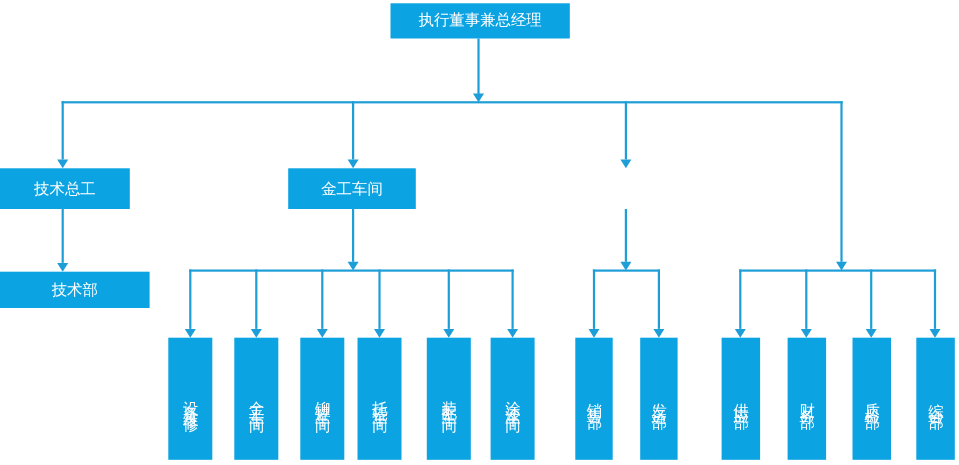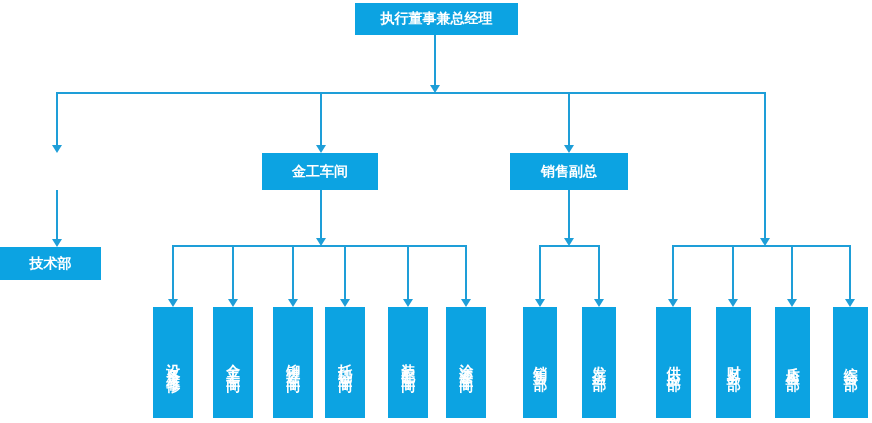--- a/index.html
+++ b/index.html
@@ -15,21 +15,20 @@
   .node {
     position: absolute;
     background: var(--box, #0ca3e2);
     color: var(--text, #ffffff);
     display: flex;
     align-items: center;
     justify-content: center;
     font-size: 14px;
     line-height: 1.4;
     user-select: none;
-    font-weight: bold;
   }
   .vnode {
     writing-mode: vertical-rl;
     text-orientation: upright;
     letter-spacing: 5px;
   }
   .hline { position: absolute; height: 2px; background: var(--line, #1e9ed8); }
   .vline { position: absolute; width: 2px;  background: var(--line, #1e9ed8); }
   .arrowhead {
     position: absolute; width: 0; height: 0;
@@ -91,26 +90,26 @@
   <div class="arrowhead" style="left:668px;top:299px;"></div>
   <div class="vline" style="left:732px;top:245px;height:54px;"></div>
   <div class="arrowhead" style="left:728px;top:299px;"></div>
   <div class="vline" style="left:791px;top:245px;height:54px;"></div>
   <div class="arrowhead" style="left:787px;top:299px;"></div>
   <div class="vline" style="left:849px;top:245px;height:54px;"></div>
   <div class="arrowhead" style="left:845px;top:299px;"></div>
 
   <div class="node" style="left:355px;top:3px;width:163px;height:32px;">执行董事兼总经理</div>
 
+  <div class="node" style="left:0;top:153px;width:118px;height:37px;">技术总工</div>
 
   <div class="node" style="left:262px;top:153px;width:116px;height:37px;">金工车间</div>
 
-  <div class="node" style="left:510px;top:153px;width:118px;height:37px;">销售副总</div>
 
-  <div class="node" style="left:0;top:247px;width:101px;height:33px;">技术部</div>
+  <div class="node" style="left:0;top:247px;width:136px;height:33px;">技术部</div>
 
   <div class="node vnode" style="left:153px;top:307px;width:40px;height:111px;">设备维修</div>
   <div class="node vnode" style="left:213px;top:307px;width:40px;height:111px;">金工车间</div>
   <div class="node vnode" style="left:273px;top:307px;width:40px;height:111px;">铆焊车间</div>
   <div class="node vnode" style="left:325px;top:307px;width:40px;height:111px;">托辊车间</div>
   <div class="node vnode" style="left:388px;top:307px;width:40px;height:111px;">装配车间</div>
   <div class="node vnode" style="left:446px;top:307px;width:40px;height:111px;">涂漆车间</div>
 
   <div class="node vnode" style="left:523px;top:307px;width:34px;height:111px;">销售部</div>
   <div class="node vnode" style="left:582px;top:307px;width:34px;height:111px;">发运部</div>

